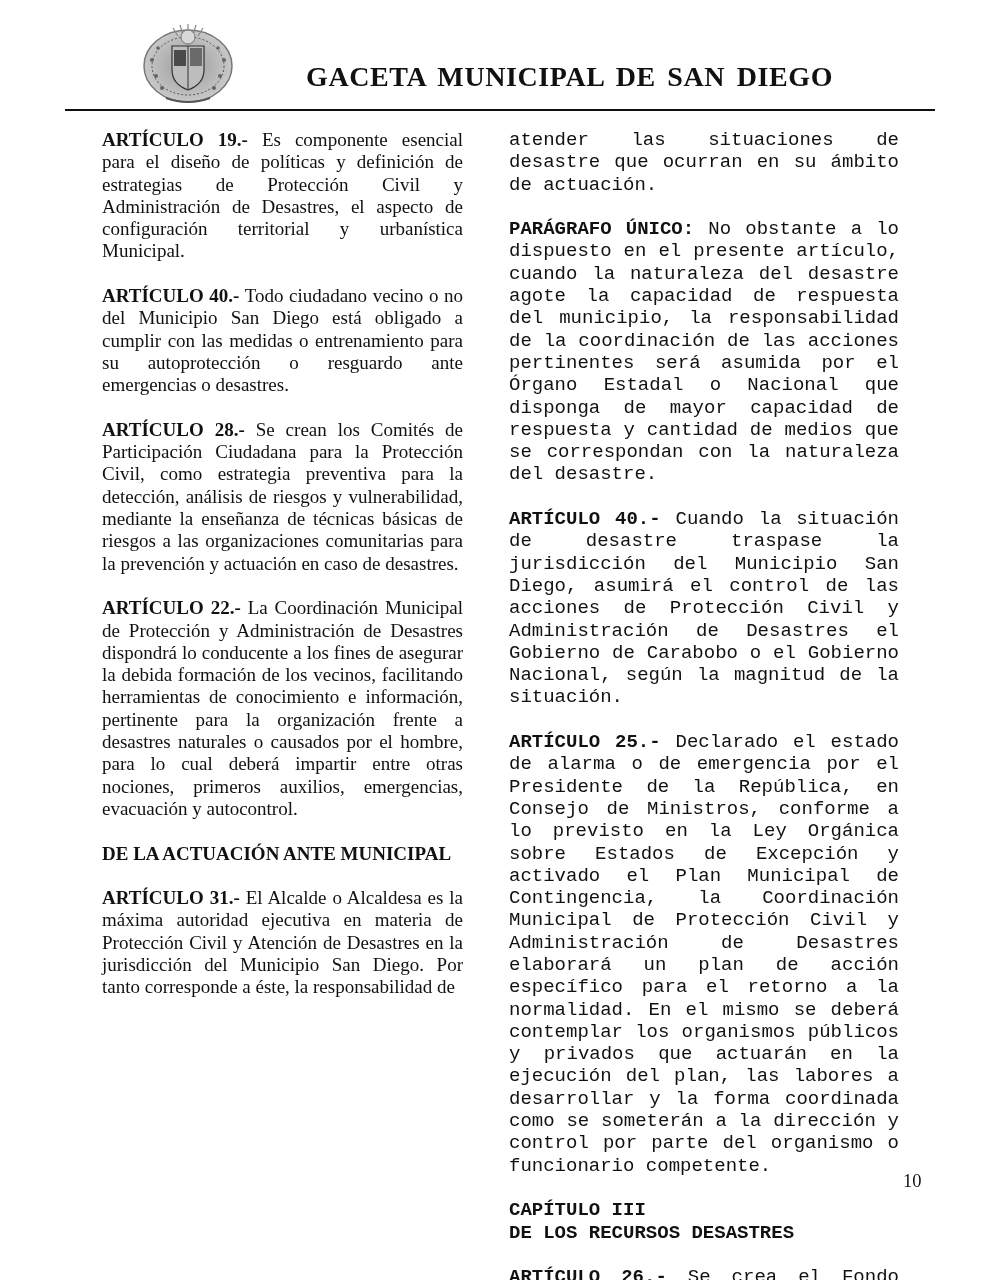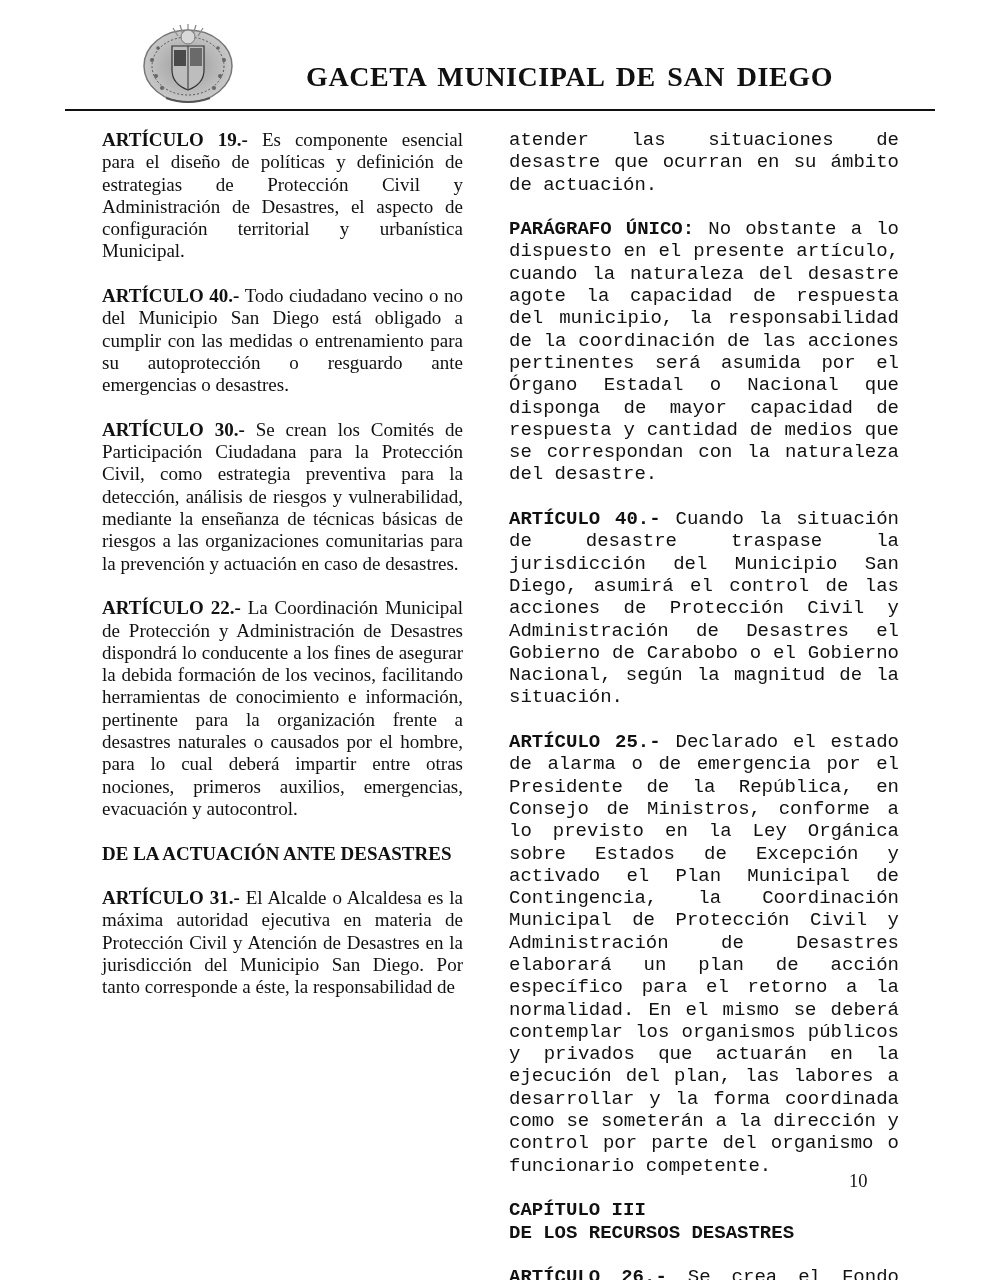--- a/index.html
+++ b/index.html
@@ -27,21 +27,21 @@
     }
     .col-left { left: 102px; width: 361px; }
     .col-right { left: 509px; width: 390px; font-family: Liberation Mono, monospace; }
     .para { margin: 0 0 22.3px 0; text-align: justify; }
     .para b { font-weight: bold; }
     .chapter {
       text-align: center; font-weight: bold; margin: 0 0 22.3px 0;
     }
     .chapter div { text-align: left; }
     .page-number {
-      position: absolute; left: 849px; top: 1171px;
+      position: absolute; left: 903px; top: 1171px;
       font-size: 18.5px;
     }
   </style>
 </head>
 <body>
 
 <div class="emblem">
   <svg width="112" height="86" viewBox="0 0 112 86">
     <defs>
       <radialGradient id="g1" cx="50%" cy="50%" r="50%">
@@ -85,27 +85,27 @@
 <div class="header-rule"></div>
 
 <div class="column col-left">
   <p class="para">
     <b>ARTÍCULO 19.-</b><span> Es componente esencial para el diseño de políticas y definición de estrategias de Protección Civil y Administración de Desastres, el aspecto de configuración territorial y urbanística Municipal.</span>
   </p>
   <p class="para">
     <b>ARTÍCULO 40.-</b><span> Todo ciudadano vecino o no del Municipio San Diego está obligado a cumplir con las medidas o entrenamiento para su autoprotección o resguardo ante emergencias o desastres.</span>
   </p>
   <p class="para">
-    <b>ARTÍCULO 30.-</b><span> Se crean los Comités de Participación Ciudadana para la Protección Civil, como estrategia preventiva para la detección, análisis de riesgos y vulnerabilidad, mediante la enseñanza de técnicas básicas de riesgos a las organizaciones comunitarias para la prevención y actuación en caso de desastres.</span>
+    <b>ARTÍCULO 28.-</b><span> Se crean los Comités de Participación Ciudadana para la Protección Civil, como estrategia preventiva para la detección, análisis de riesgos y vulnerabilidad, mediante la enseñanza de técnicas básicas de riesgos a las organizaciones comunitarias para la prevención y actuación en caso de desastres.</span>
   </p>
   <p class="para">
     <b>ARTÍCULO 22.-</b><span> La Coordinación Municipal de Protección y Administración de Desastres dispondrá lo conducente a los fines de asegurar la debida formación de los vecinos, facilitando herramientas de conocimiento e información, pertinente para la organización frente a desastres naturales o causados por el hombre, para lo cual deberá impartir entre otras nociones, primeros auxilios, emergencias, evacuación y autocontrol.</span>
   </p>
   <div class="chapter">
-    <div>DE LA ACTUACIÓN ANTE DESASTRES</div>
+    <div>DE LA ACTUACIÓN ANTE MUNICIPAL</div>
   </div>
   <p class="para">
     <b>ARTÍCULO 31.-</b><span> El Alcalde o Alcaldesa es la máxima autoridad ejecutiva en materia de Protección Civil y Atención de Desastres en la jurisdicción del Municipio San Diego. Por tanto corresponde a éste, la responsabilidad de</span>
   </p>
 </div>
 
 <div class="column col-right">
   <p class="para">
     <span>atender las situaciones de desastre que ocurran en su ámbito de actuación.</span>
   </p>

